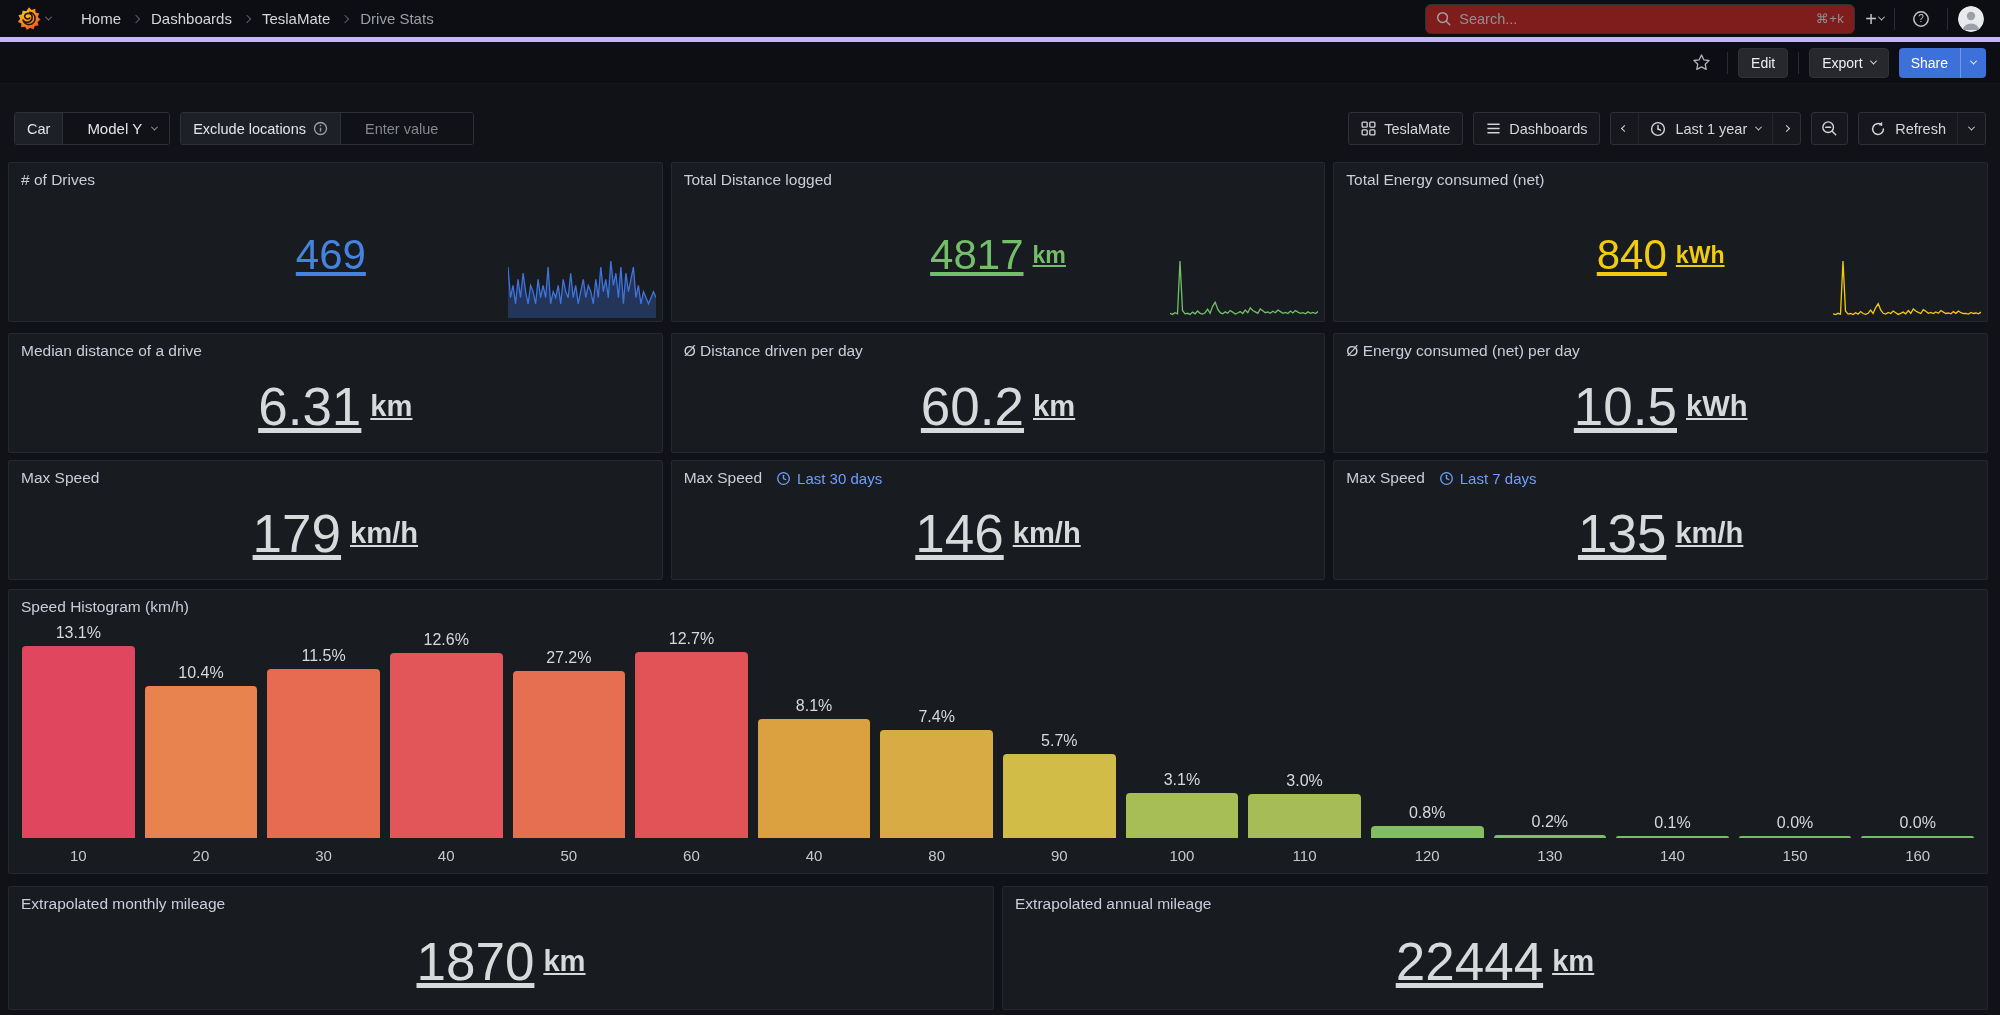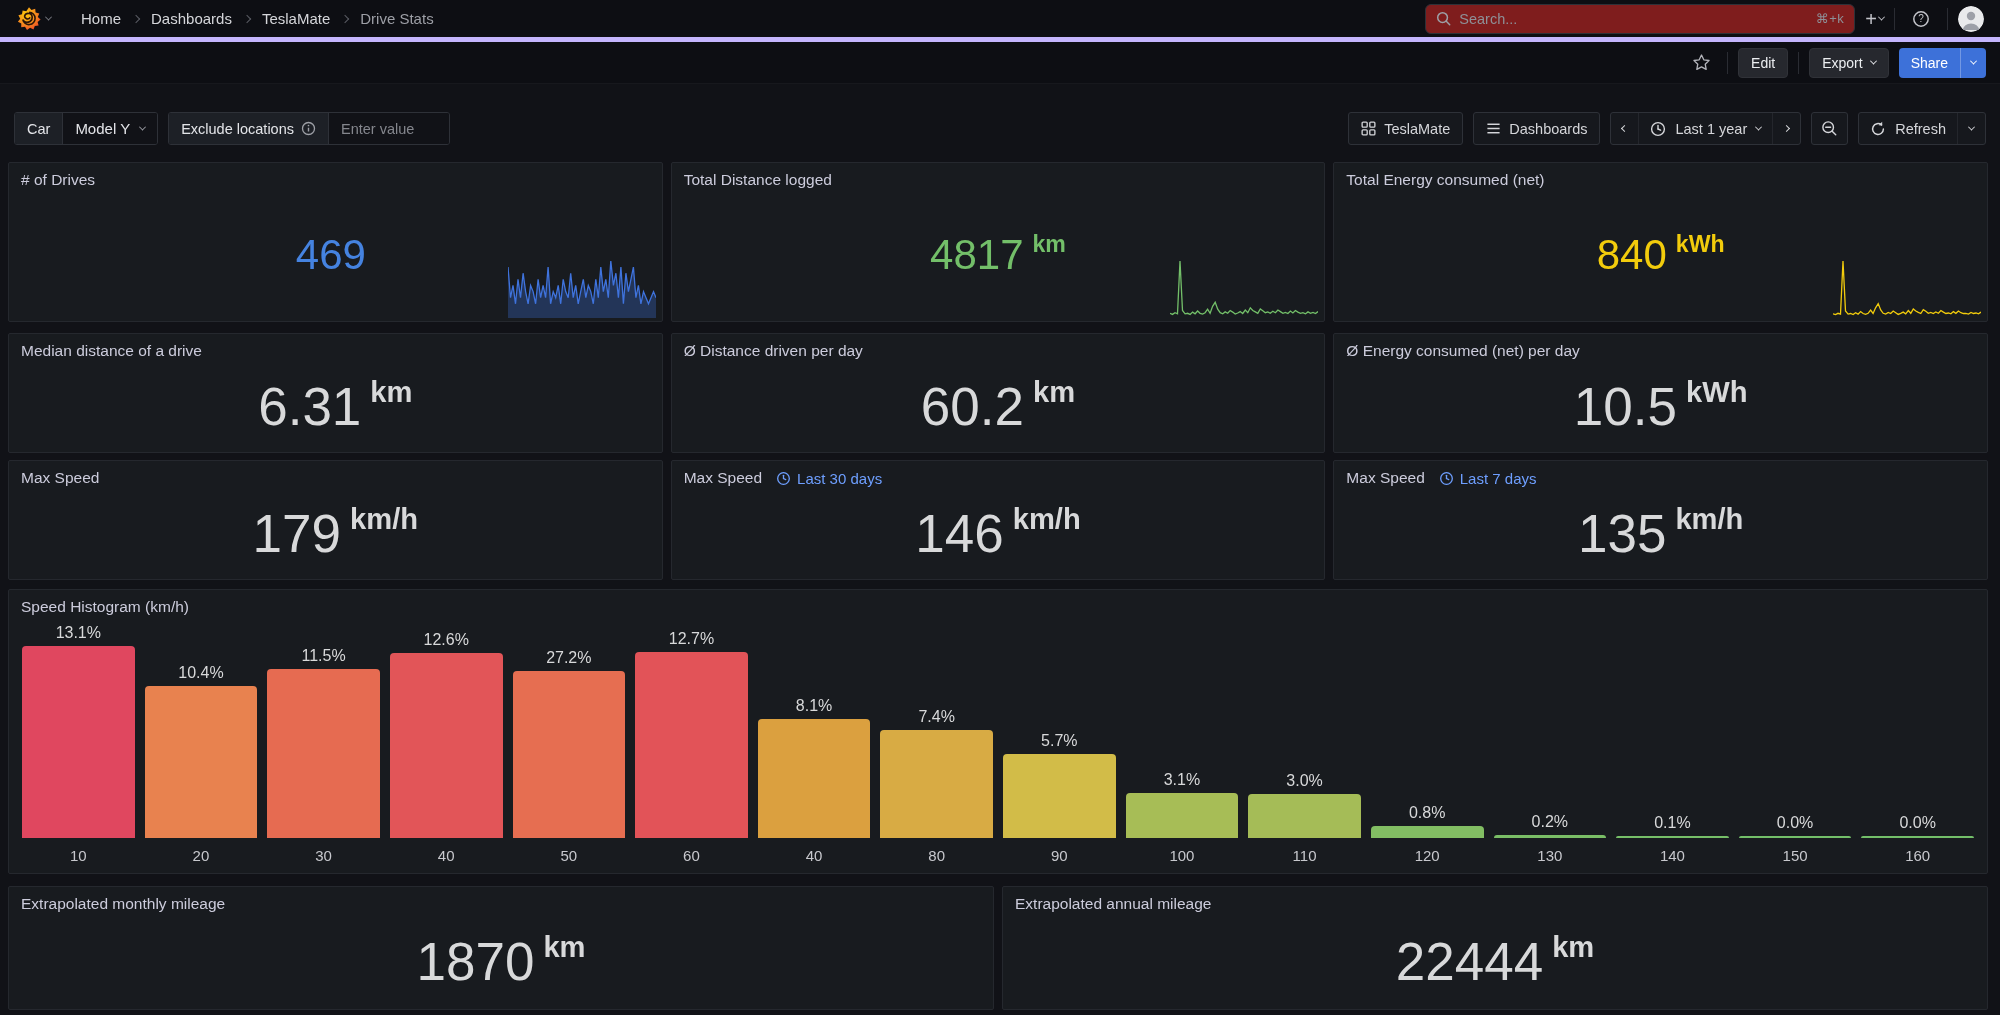--- a/index.html
+++ b/index.html
@@ -55,21 +55,21 @@
     height:30px; width:26px; display:inline-flex; align-items:center; justify-content:center;
     background:#3d71d9; border-left:1px solid rgba(255,255,255,.28); border-radius:0 4px 4px 0; color:#fff; cursor:pointer;
   }
   .btn-share { border-radius:4px 0 0 4px; border:none; }
 
   
   .toolbar {
     margin-top:28px; padding:0 14px; display:flex; align-items:center; justify-content:space-between;
   }
   .tb-left, .tb-right { display:flex; align-items:center; gap:10px; }
-  .var-group { display:flex; align-items:stretch; height:33px; border:1px solid #2e3138; border-radius:3px; overflow:hidden; }
+  .var-group { display:flex; align-items:stretch; height:33px; border:1px solid #2e3138; border-radius:3px; overflow:hidden;gap:12px; }
   .var-label {
     display:flex; align-items:center; gap:7px; padding:0 12px; background:#1d2026; color:#e3e4e8;
     font-size:14.5px; font-weight:500; border-right:1px solid #2e3138;
   }
   .var-value {
     display:flex; align-items:center; gap:10px; padding:0 12px; background:#111217; color:#e3e4e8;
     font-size:15px; font-weight:500; cursor:pointer;
   }
   .var-input { background:#111217; border:none; outline:none; color:#ccccdc; font-size:14.5px; padding:0 12px; width:120px; }
   .var-input::placeholder { color:#84868d; }
@@ -86,21 +86,21 @@
   .dash { padding:17px 12px 0 8px; display:flex; flex-direction:column; }
   .row { display:flex; gap:8px; }
   .panel {
     position:relative; background:#181b1f; border:1px solid #25282e; border-radius:2px;
     flex:1; display:flex; flex-direction:column;
   }
   .panel-title-row { display:flex; align-items:center; gap:14px; padding:8px 12px 0 12px; }
   .panel-title { font-size:15.5px; font-weight:500; color:#ccccdc; white-space:nowrap; }
   .panel-link { display:flex; align-items:center; gap:6px; font-size:15px; font-weight:500; cursor:pointer; }
   .stat-body { flex:1; display:flex; align-items:center; justify-content:center; }
-  .stat-value { display:flex; align-items:flex-start; gap:9px; font-weight:500; color:#d8d9da; }
+  .stat-value { display:flex; align-items:center; gap:9px; font-weight:500; color:#d8d9da;text-decoration:underline; }
   .v-lg  { font-size:42px; }
   .v-xl  { font-size:53px; }
   .stat-unit { font-size:.55em; font-weight:600; }
   .sparkline { position:absolute; right:6px; bottom:3px; }
 
   .r1 { height:160px; }
   .r2 { height:120px; margin-top:11px; }
   .r3 { height:120px; margin-top:7px; }
   .r4 { height:285px; margin-top:9px; }
   .r5 { height:124px; margin-top:12px; }

